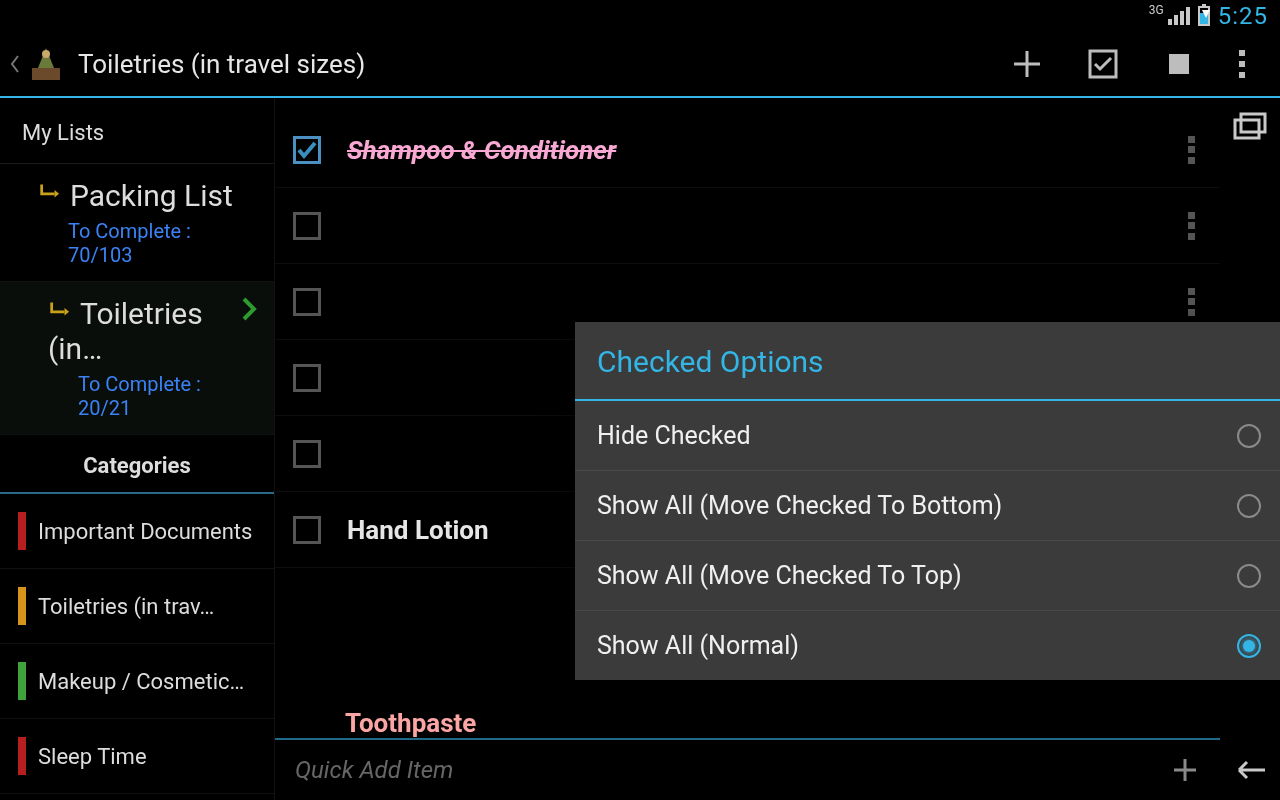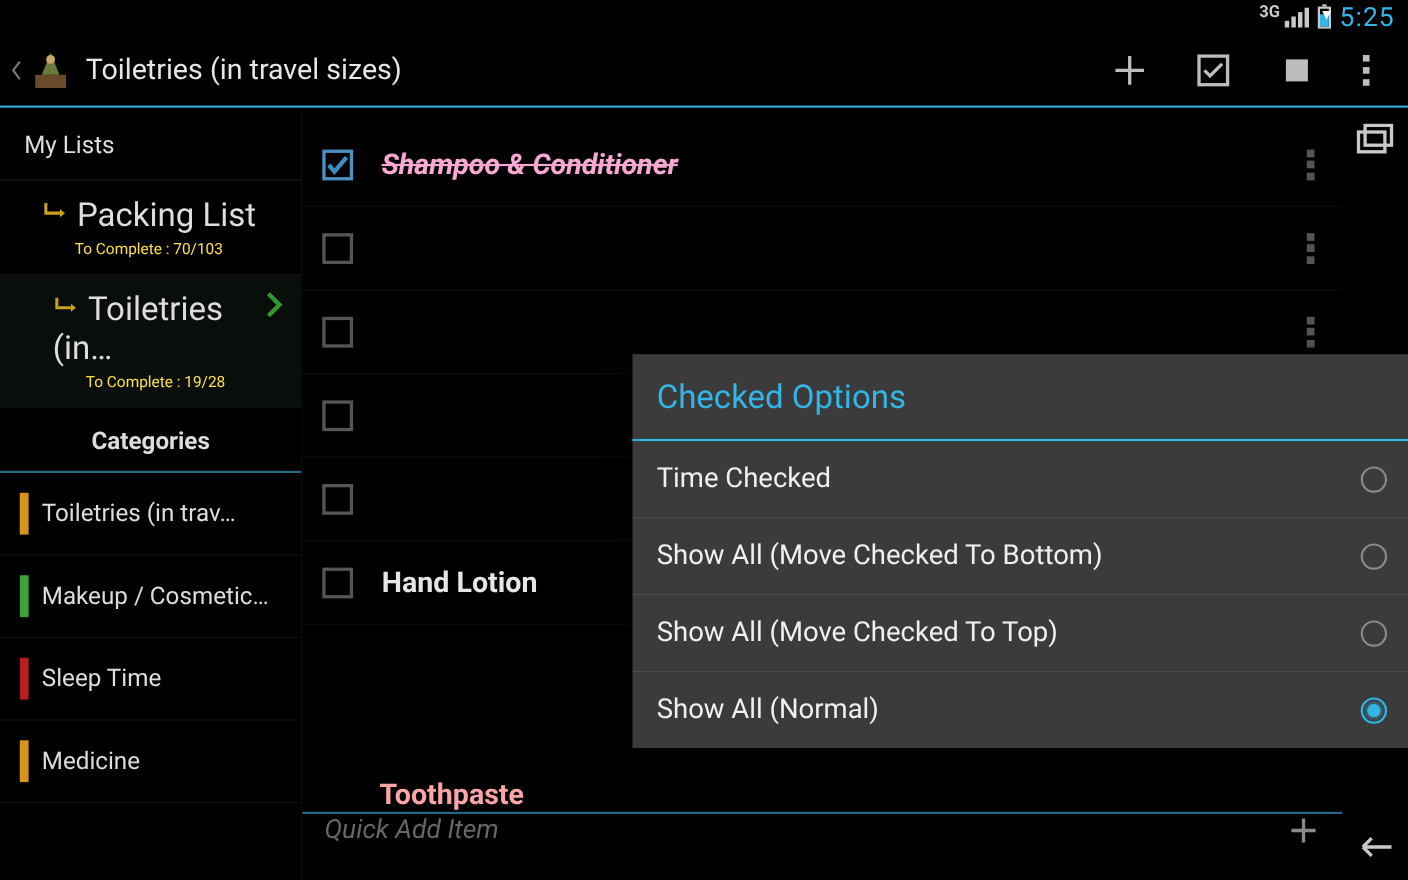--- a/index.html
+++ b/index.html
@@ -4,21 +4,21 @@
 <style>
 * { margin: 0; padding: 0; box-sizing: border-box; font-family: Roboto, "Helvetica Neue", Arial, sans-serif; }
 html, body { width: 1280px; height: 800px; background: #000; color: #ccc; overflow: hidden; }
 
 
 .status-bar { height: 32px; display: flex; justify-content: flex-end; align-items: center; gap: 8px; padding: 0 12px; font-size: 20px; color: #c9c9c9; }
 .status-bar .clock { color: #33b5e5; font-size: 24px; letter-spacing: 1px; }
 .sig { display:inline-flex; align-items:flex-end; gap:2px; height:18px;}
 .sig span{ width:4px; background:#c9c9c9; display:inline-block;}
 .sig span:nth-child(1){height:6px}.sig span:nth-child(2){height:10px}.sig span:nth-child(3){height:14px}.sig span:nth-child(4){height:18px}
-.status-3g{ font-size:15px; color:#c9c9c9; position:relative; top:-6px; margin-right:-4px;font-weight:bold;}
+.status-3g{ font-size:12px; color:#c9c9c9; position:relative; top:-6px; margin-right:-4px;}
 .batt{ width:12px; height:20px; border:2px solid #c9c9c9; position:relative; display:inline-block;}
 .batt:before{content:"";position:absolute;top:-4px;left:2px;width:4px;height:2px;background:#c9c9c9;}
 .batt:after{content:"";position:absolute;bottom:0;left:0;right:0;height:70%;background:#33b5e5;}
 .bolt{position:absolute;left:2px;top:2px;width:0;height:0;border-left:4px solid transparent;border-right:4px solid transparent;border-top:8px solid #fff;z-index:2;}
 
 
 .action-bar { height: 66px; display:flex; align-items:center; padding:0 10px; border-bottom:2px solid #33b5e5; }
 .ab-back{ width:10px;height:20px; margin-right:6px;}
 .ab-back svg{width:100%;height:100%;}
 .ab-icon{ width:40px;height:40px; display:flex;align-items:center;justify-content:center; }
@@ -34,42 +34,42 @@
 
 
 .sidebar{ width:275px; background:#000; border-right:1px solid #111; overflow:hidden;}
 .side-header{ font-size:22px; color:#ddd; padding:22px 22px 18px; border-bottom:1px solid #1a1a1a;}
 .side-row{ padding:14px 20px 14px 28px; border-bottom:1px solid #111; position:relative;}
 .side-row.indent{ padding-left:38px;}
 .side-row.indent2{ padding-left:48px;}
 .side-arrow{ display:inline-flex; width:22px; height:18px; margin-right:6px;}
 .side-arrow svg{width:100%;height:100%;}
 .side-label{ font-size:30px; color:#ddd; vertical-align:middle;}
-.side-sub{ font-size:14px; color:#fde047; margin-top:6px; margin-left:30px;}
+.side-sub{ font-size:20px; color:#3b82f6; margin-top:6px; margin-left:30px;}
 .side-row.active{ background:#0a0e0a;}
 .side-row .chev{ position:absolute; right:14px; top:14px; width:20px;height:26px;}
 .side-row .chev svg{width:100%;height:100%;}
 .side-cat-header{ background:#000; text-align:center; font-size:22px; font-weight:700; color:#ddd; padding:18px 0 14px; border-bottom:2px solid #2a6a88;}
 .cat{ display:flex; align-items:center; padding:18px 14px 18px 18px; border-bottom:1px solid #111; position:relative;}
 .cat .bar{ width:8px; height:38px; margin-right:12px;}
 .cat-name{ font-size:22px; color:#ddd; flex:1; white-space:nowrap; overflow:hidden; text-overflow:ellipsis;}
 
 
 .main{ flex:1; position:relative; background:#000;}
 .list{ padding-top:14px;}
 .item{ display:flex; align-items:center; height:76px; padding:0 24px 0 18px; border-bottom:1px solid #0d0d0d;}
 .item .cb{ width:28px;height:28px; border:3px solid #4a90c2; display:flex;align-items:center;justify-content:center; margin-right:26px;}
 .item .cb.unchecked{ border-color:#555;}
 .item .cb svg{width:22px;height:22px;}
 .item-name{ font-size:26px; color:#aeaeae; font-style:italic; font-weight:700; flex:1;}
 .item.checked .item-name{ text-decoration:line-through; color:#f9a8d4;}
 .item.plain .item-name{ font-style:normal; font-weight:700; color:#e6e6e6;}
 .item .drag{ width:8px;height:28px; display:flex;flex-direction:column;justify-content:space-between;}
 .item .drag span{width:7px;height:7px;background:#555;}
-.quick-add{ position:absolute; left:0; right:0; bottom:0; height:62px; border-top:2px solid #1e6a88; display:flex; padding:0 20px;}
+.quick-add{ position:absolute; left:0; right:0; bottom:0; height:62px; border-top:2px solid #1e6a88; display:flex; align-items:center; padding:0 20px;}
 .quick-add-input{ flex:1; font-size:24px; color:#666; font-style:italic;}
 .quick-add-plus{ width:30px;height:30px;}
 .quick-add-plus svg{width:100%;height:100%;}
 .cutoff{ position:absolute; left:0; right:0; bottom:62px; height:34px; display:flex;align-items:flex-end; padding-left:70px; font-size:26px; font-weight:700; color:#fca5a5; overflow:hidden;}
 
 
 .sysbar{ width:60px; background:#000; display:flex; flex-direction:column; justify-content:space-between; align-items:center; padding:14px 0;}
 .sysbar .nav{ width:38px;height:32px;}
 .sysbar svg{width:100%;height:100%;}
 .sysbar .spacer{flex:1;}
@@ -160,25 +160,29 @@
       <span class="side-arrow">
         <svg viewBox="0 0 24 18">
             <path d="M4 2v10h14" stroke="#c9a21a" stroke-width="3" fill="none"></path>
             <path d="M18 8l5 4-5 4z" fill="#c9a21a"></path>
           </svg>
       </span>
       <span class="side-label">Toiletries (in…</span>
       <span class="chev"><svg viewBox="0 0 20 26">
             <path d="M4 3l10 10L4 23" stroke="#2e9b2e" stroke-width="4" fill="none"></path>
           </svg></span>
-      <div class="side-sub" style="margin-left:30px"><span>To Complete : </span><span>19/28</span></div>
+      <div class="side-sub" style="margin-left:30px"><span>To Complete : </span><span>20/21</span></div>
     </div>
 
     <div class="side-cat-header">Categories</div>
 
+    <div class="cat">
+      <div class="bar" style="background:#b51f1f"></div>
+      <div class="cat-name">Important Documents</div>
+    </div>
     <div class="cat">
       <div class="bar" style="background:#d6951a"></div>
       <div class="cat-name">Toiletries (in trav…</div>
       <span class="chev"><svg viewBox="0 0 20 26">
             <path d="M4 3l10 10L4 23" stroke="#2e9b2e" stroke-width="4" fill="none"></path>
           </svg></span>
     </div>
     <div class="cat">
       <div class="bar" style="background:#3fa23a"></div>
       <div class="cat-name">Makeup / Cosmetic…</div>
@@ -259,21 +263,21 @@
       <div class="quick-add-input">Quick Add Item</div>
       <div class="quick-add-plus"><svg viewBox="0 0 30 30">
             <path d="M15 4v22M4 15h22" stroke="#8a8a8a" stroke-width="3"></path>
           </svg></div>
     </div>
 
     <div class="dialog-backdrop"></div>
     <div class="dialog">
       <div class="dialog-title">Checked Options</div>
       <div class="dlg-row">
-        <span>Time Checked</span>
+        <span>Hide Checked</span>
         <span class="radio"></span>
       </div>
       <div class="dlg-row">
         <span>Show All (Move Checked To Bottom)</span>
         <span class="radio"></span>
       </div>
       <div class="dlg-row">
         <span>Show All (Move Checked To Top)</span>
         <span class="radio"></span>
       </div>

